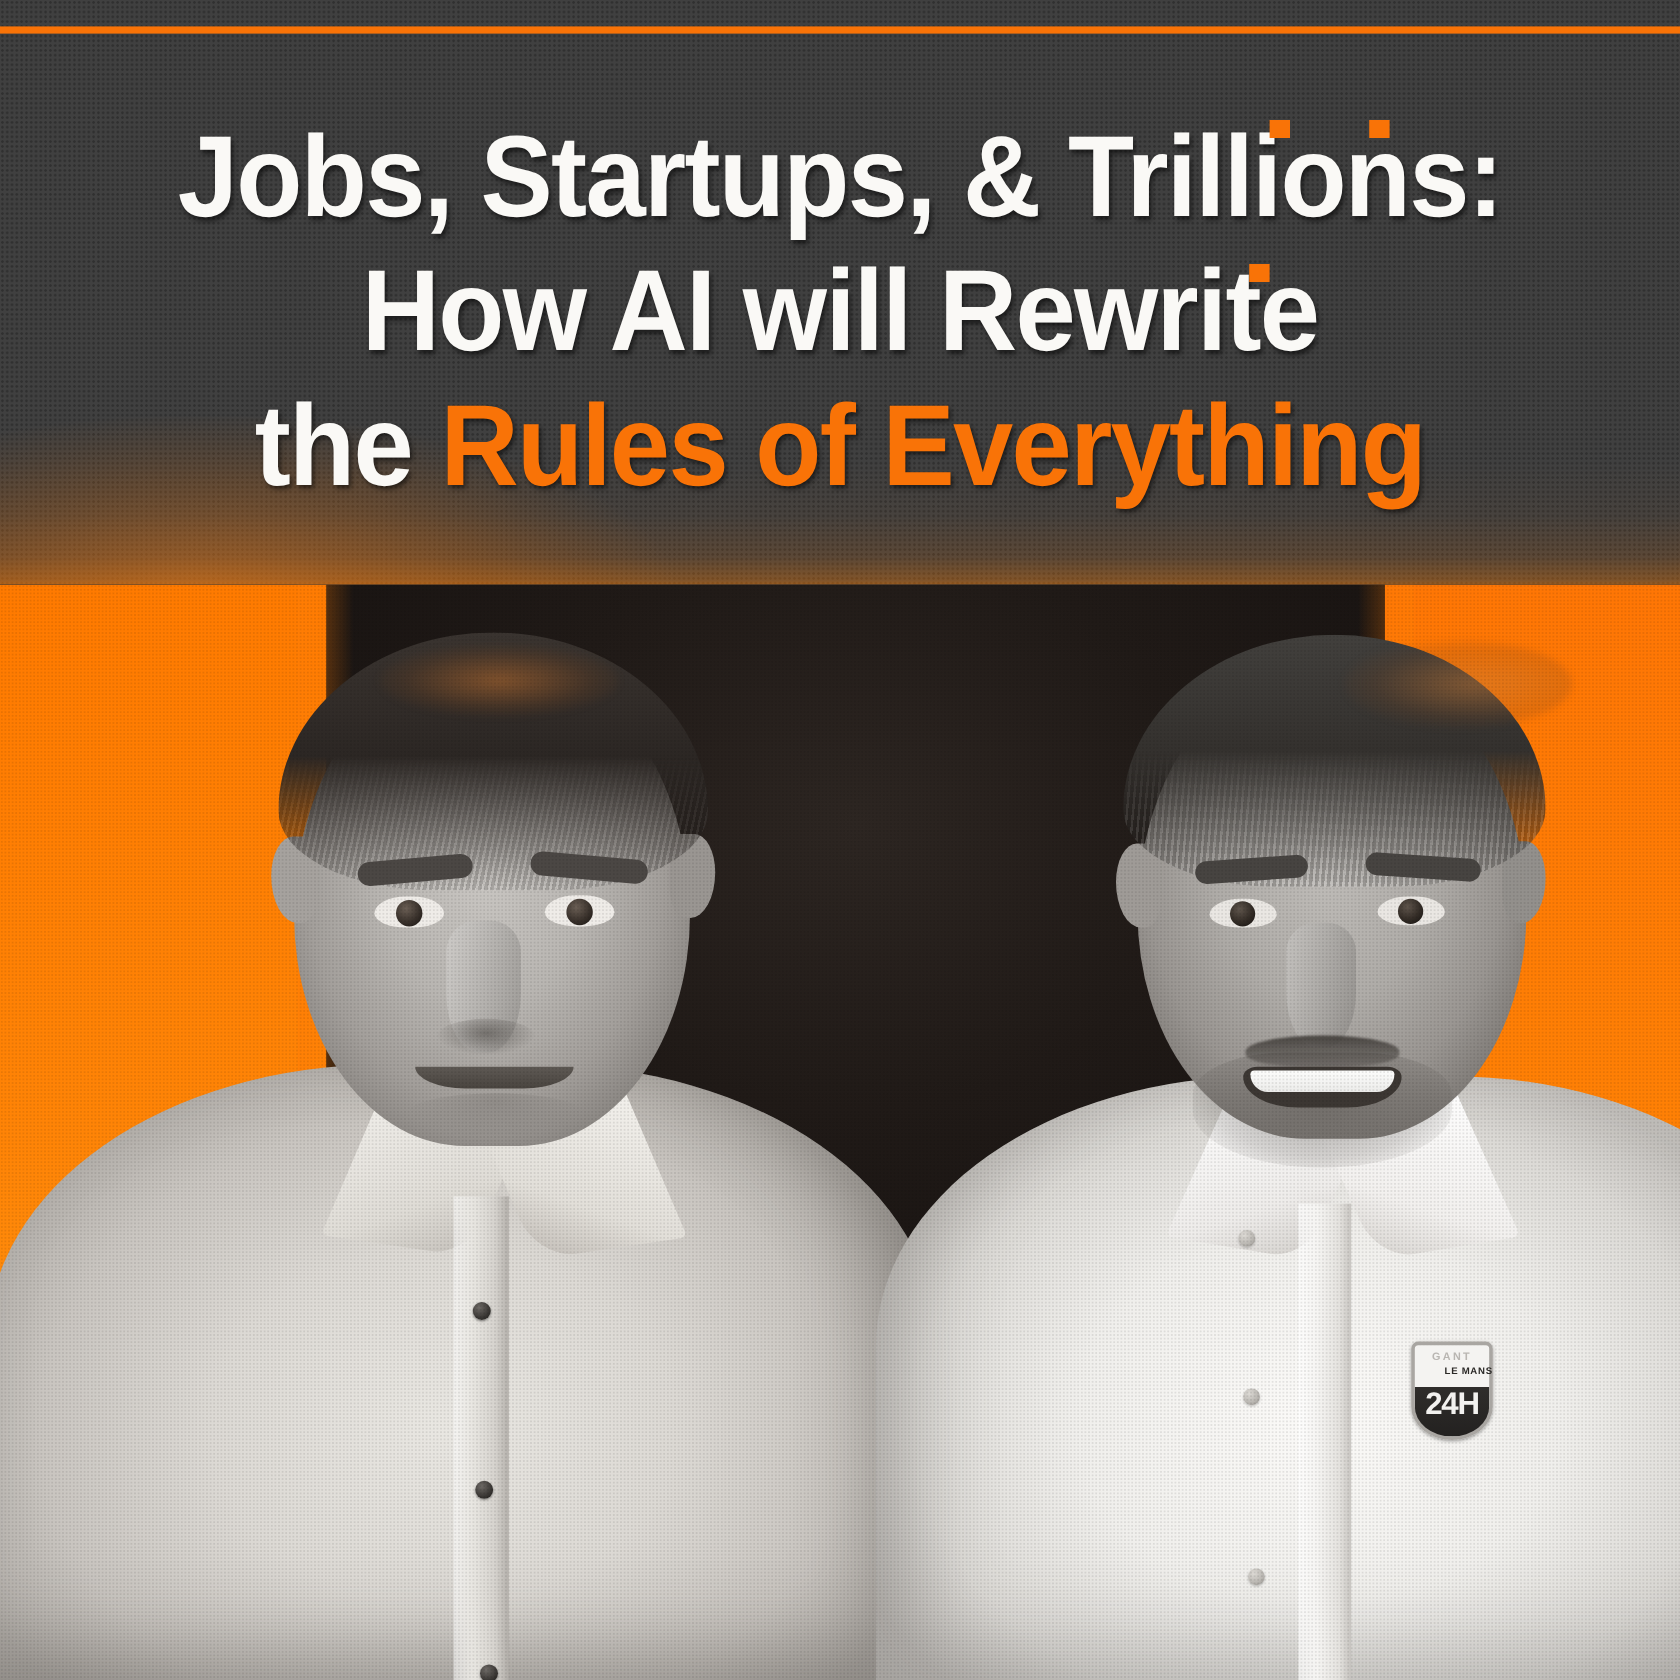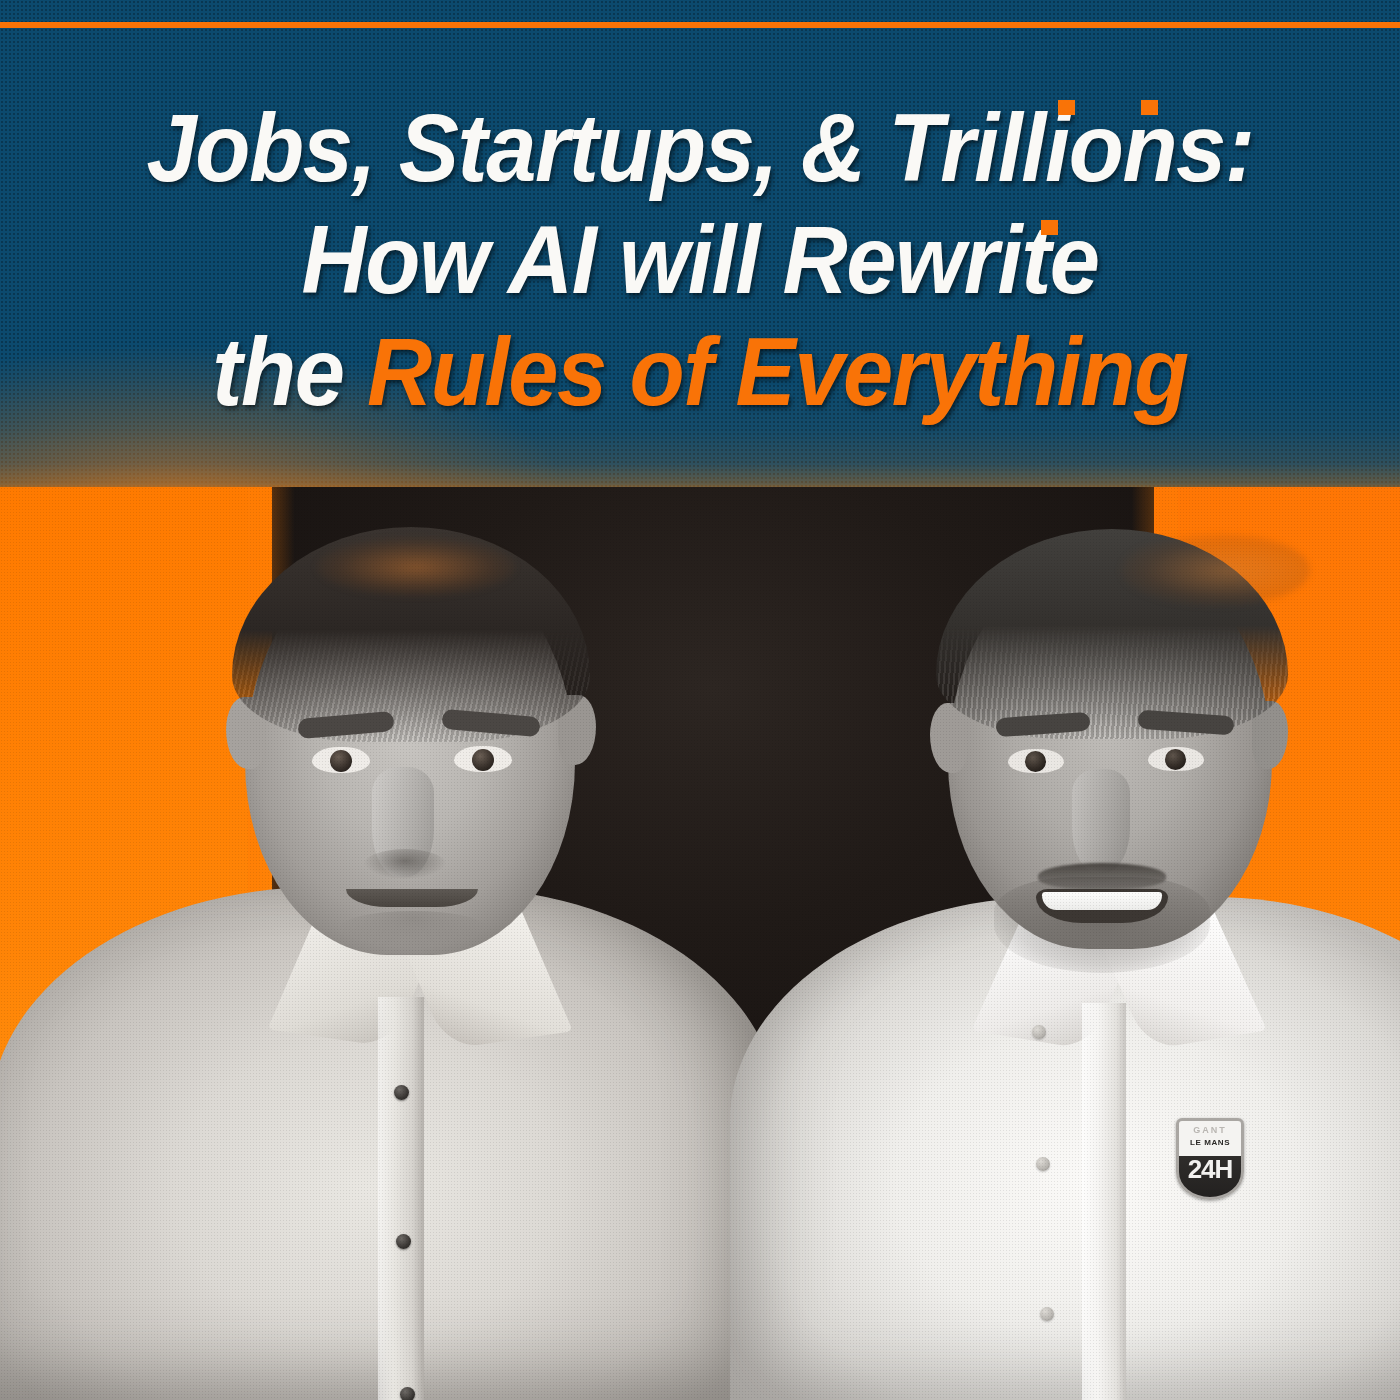--- a/index.html
+++ b/index.html
@@ -15,24 +15,23 @@
     font-family: "Liberation Sans", sans-serif;
     background: #2e2e2d;
   }
 
   
   .header {
     position: absolute;
     left: 0; top: 0;
     width: 1400px;
     height: 487px;
-    background: #0c4a6e;
+    background: #404040;
     overflow: hidden;
     z-index: 20;
-    font-style: italic;
   }
   .header-texture {
     position: absolute;
     inset: 0;
     background-image:
       radial-gradient(rgba(0,0,0,0.30) 1px, transparent 1.2px);
     background-size: 4px 4px;
     opacity: .85;
   }
   .header-glow {
@@ -386,21 +385,21 @@
   }
   #badge .b-gant {
     position: absolute; left: 0; right: 0; top: 7px;
     text-align: center;
     font-size: 9px; font-weight: 700; letter-spacing: 2px;
     color: #b9b6b2;
     font-family: "Liberation Sans", sans-serif;
   }
   #badge .b-lemans {
     position: absolute; left: 0; right: 0; top: 20px;
-    text-align: center;
+    text-align: right;
     font-size: 8px; font-weight: 700; letter-spacing: .6px;
     color: #2b2927;
     font-family: "Liberation Sans", sans-serif;
   }
   #badge .b-24h {
     position: absolute; left: 0; right: 0; top: 36px;
     text-align: center;
     font-size: 26px; font-weight: 700; letter-spacing: -1px;
     color: #f2f1ef;
     font-family: "Liberation Sans", sans-serif;

